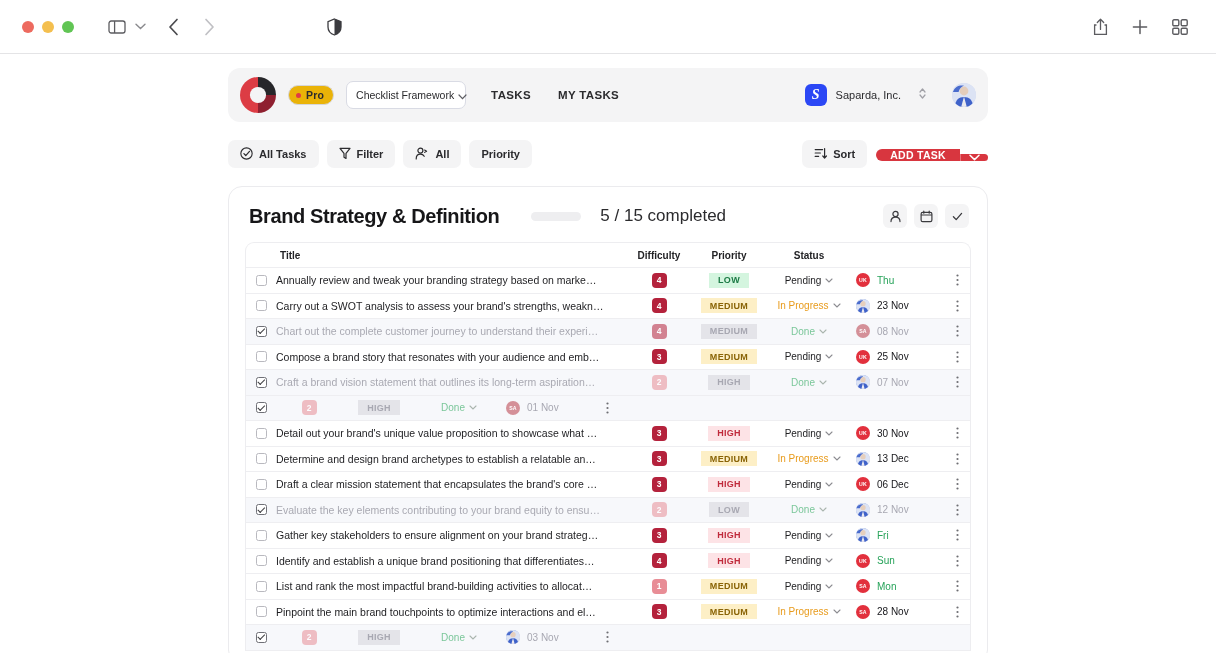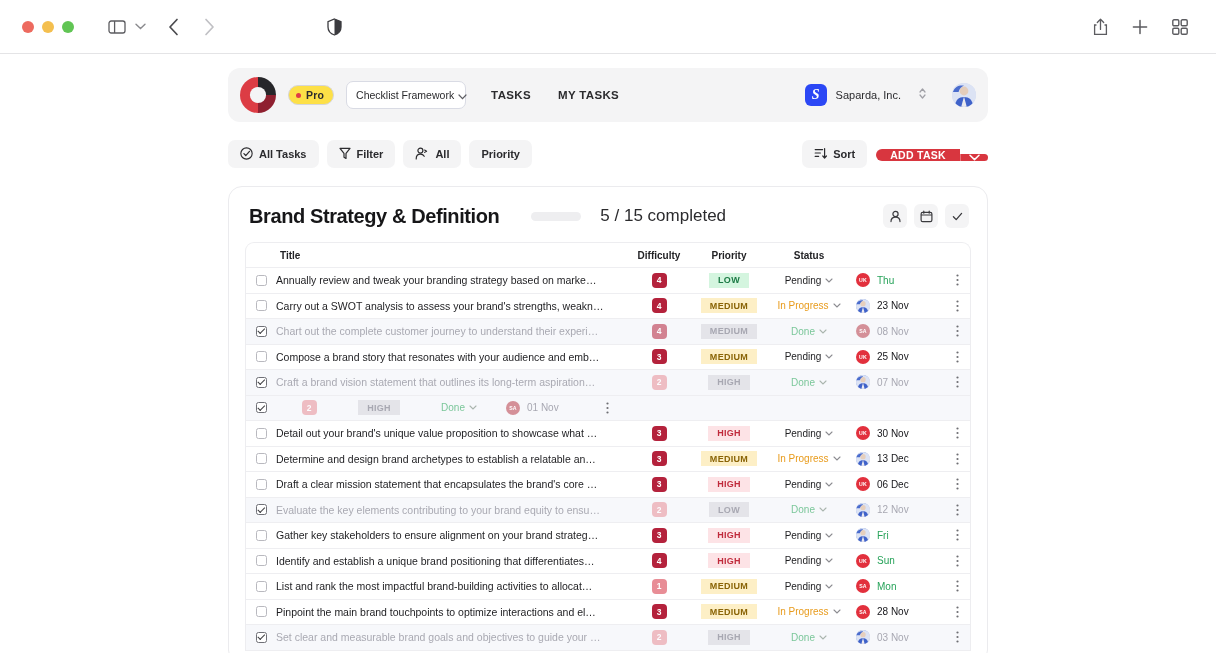--- a/index.html
+++ b/index.html
@@ -65,21 +65,21 @@
     padding: 0 12px 0 11px;
   }
   .logo { width: 38px; height: 38px; position: relative; flex: 0 0 auto; }
   .logo svg { display: block; }
   .pro-badge {
     margin-left: 11px;
     display: flex; align-items: center; gap: 5px;
     border: 1px solid #d6d6d9;
     border-radius: 999px;
     padding: 3px 9px 3px 7px;
-    background: #fde047;
+    background: #eab308;
   }
   .pro-dot { width: 5px; height: 5px; border-radius: 50%; background: #e03b46; }
   .pro-label { font-size: 10.5px; font-weight: 700; color: #2b2b2e; letter-spacing: .2px; }
 
   .framework-select {
     margin-left: 12px;
     width: 120px; height: 28px;
     background: #fff;
     border: 1px solid #d9dbe4;
     border-radius: 7px;
@@ -905,21 +905,20 @@
                   <circle cx="1.5" cy="1.5" r="1.1" fill="#6e6e73"></circle>
                   <circle cx="1.5" cy="6" r="1.1" fill="#6e6e73"></circle>
                   <circle cx="1.5" cy="10.5" r="1.1" fill="#6e6e73"></circle>
                 </svg>
               </span>
             </div>
             <div class="trow done">
               <span class="c-check">
                 <span class="cb checked"></span>
               </span>
-              <span class="c-title">Set clear and measurable brand goals and objectives to guide your …</span>
               <span class="c-diff">
                 <span class="diff-badge" style="background:#e88d96">2</span>
               </span>
               <span class="c-prio">
                 <span class="prio" style="background:#e4e4e9;color:#a8a8b2;">HIGH</span>
               </span>
               <span class="c-status">
                 <span class="status-text" style="color:#7bc79a">Done</span>
                 <span class="status-chev">
                   <svg width="8" height="5" viewBox="0 0 8 5">

